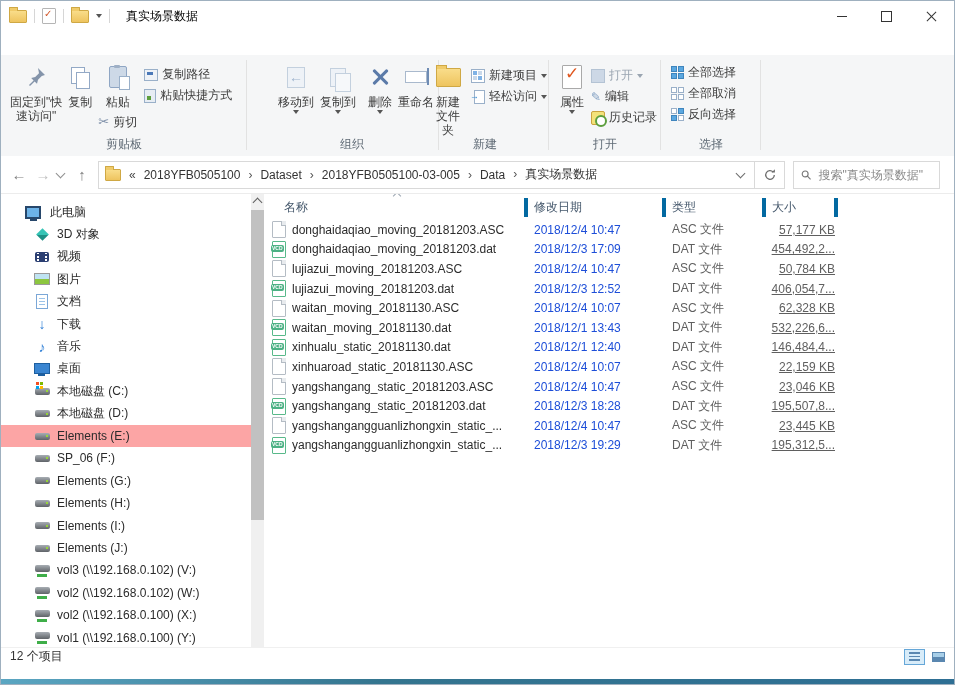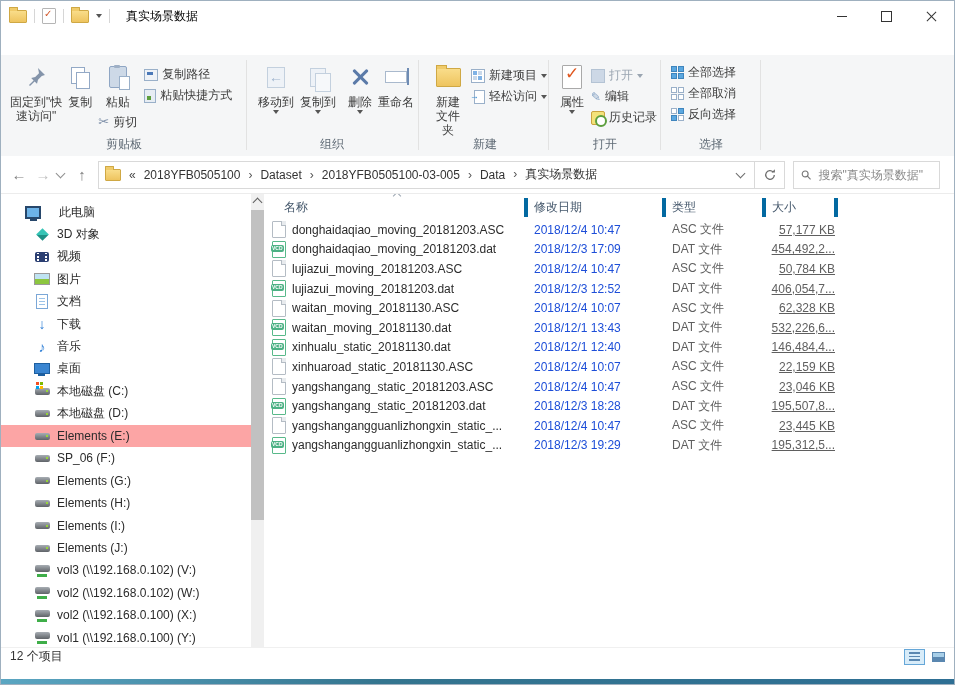--- a/index.html
+++ b/index.html
@@ -32,21 +32,21 @@
   .chev-up{width:6px;height:6px;border-left:1.5px solid #5f6f7f;border-top:1.5px solid #5f6f7f;transform:rotate(45deg);margin-top:3px;}
   .help-c{width:15px;height:15px;border-radius:50%;background:#2d7dd2;color:#fff;font-size:10px;font-weight:bold;display:flex;align-items:center;justify-content:center;}
   .help-c::before{content:"?";}
 
   
   .ribbon{position:absolute;top:54px;left:0;right:0;height:101px;background:#f5f6f7;border-bottom:1px solid #d5dbe2;}
   .rgroup{position:absolute;top:0;bottom:0;}
   .rgroup::after{content:"";position:absolute;right:0;top:5px;bottom:6px;width:1px;background:#e2e2e2;}
   .rlabel{position:absolute;bottom:3px;left:0;right:0;text-align:center;font-size:12px;color:#5f6a75;}
   .g-clip{left:0;width:246px;}
-  .g-org{left:244px;width:174px;}
+  .g-org{left:264px;width:174px;}
   .g-new{left:420px;width:128px;}
   .g-open{left:548px;width:112px;}
   .g-sel{left:660px;width:100px;}
   .g-sel::after{display:block;}
   .grow{display:flex;align-items:flex-start;padding:4px 2px 0 6px;}
   .bbtn{display:flex;flex-direction:column;align-items:center;font-size:12px;color:#3c3c3c;line-height:14px;text-align:center;padding:2px 3px 0;}
   .bico{height:32px;display:flex;align-items:center;justify-content:center;margin-bottom:2px;}
   .scol{display:flex;flex-direction:column;gap:2px;padding-top:6px;margin-left:4px;}
   .sbtn{display:flex;align-items:center;gap:4px;font-size:12px;color:#3c3c3c;height:19px;white-space:nowrap;}
   .dis{color:#9aa5b1;}
@@ -98,21 +98,21 @@
   .addr-chev{width:6px;height:6px;border-right:1.4px solid #6d6d6d;border-bottom:1.4px solid #6d6d6d;transform:rotate(45deg);margin:0 4px 3px 0;}
   .refresh-b{width:30px;height:28px;border:1px solid #d9d9d9;border-left:none;display:flex;align-items:center;justify-content:center;box-sizing:border-box;flex:none;}
   .search-box{margin-left:8px;width:147px;height:28px;border:1px solid #d9d9d9;display:flex;align-items:center;padding:0 7px;gap:7px;box-sizing:border-box;flex:none;}
   .search-box input{border:none;outline:none;font-size:12px;width:100%;padding:0;color:#444;font-family:inherit;}
   .search-box input::placeholder{color:#8a8a8a;}
 
   
   .main{position:absolute;top:193px;left:0;width:955px;bottom:23px;display:flex;overflow:hidden;}
   .sidebar{width:250px;flex:none;padding-top:7px;box-sizing:border-box;overflow:hidden;}
   .sb-item{display:flex;align-items:center;height:22.4px;padding-left:33px;font-size:12px;color:#2b2b2b;gap:7px;box-sizing:border-box;white-space:nowrap;}
-  .sb-item.root{padding-left:24px;gap:18px;}
+  .sb-item.root{padding-left:24px;gap:9px;}
   .sb-item.sel{background:#fca5a5;}
   .sb-ic{flex:none;display:flex;align-items:center;justify-content:center;width:16px;height:16px;}
   .i-pc{position:relative;width:14px;height:9px;background:#6db3e8;border:2px solid #27476b;}
   .i-pc::after{content:"";position:absolute;left:3px;bottom:-4px;width:7px;height:2px;background:#27476b;}
   .i-cube{width:9px;height:9px;background:linear-gradient(135deg,#35c4b5 50%,#1d8f84 50%);transform:rotate(45deg);}
   .i-vid{position:relative;width:14px;height:10px;background:#2b3f72;border-radius:2px;}
   .i-vid::before{content:"";position:absolute;left:2px;top:1px;bottom:1px;width:2px;background:repeating-linear-gradient(#fff 0 1.5px,#2b3f72 1.5px 3.2px);}
   .i-vid::after{content:"";position:absolute;right:2px;top:1px;bottom:1px;width:2px;background:repeating-linear-gradient(#fff 0 1.5px,#2b3f72 1.5px 3.2px);}
   .i-pic{width:14px;height:10px;background:linear-gradient(180deg,#bfe3f2 55%,#8cc63f 55%);border:1px solid #9a9a9a;}
   .i-docu{position:relative;width:10px;height:13px;background:#fff;border:1px solid #7ba7d7;}

